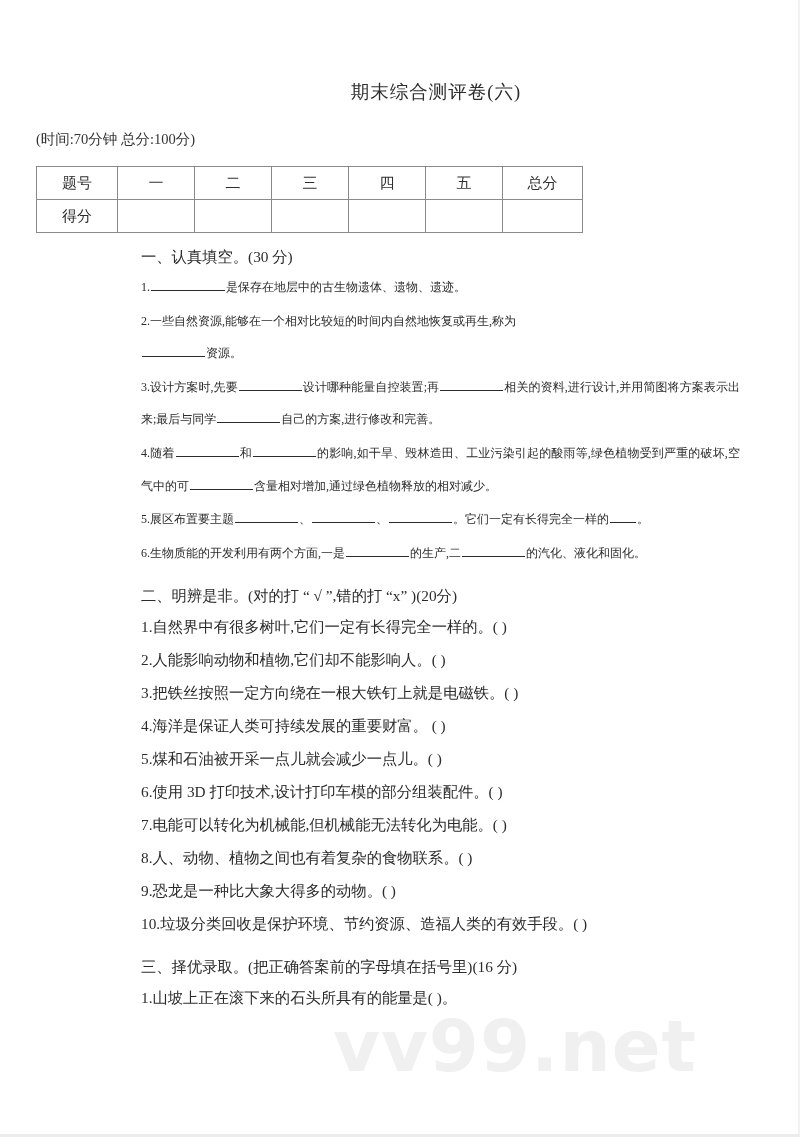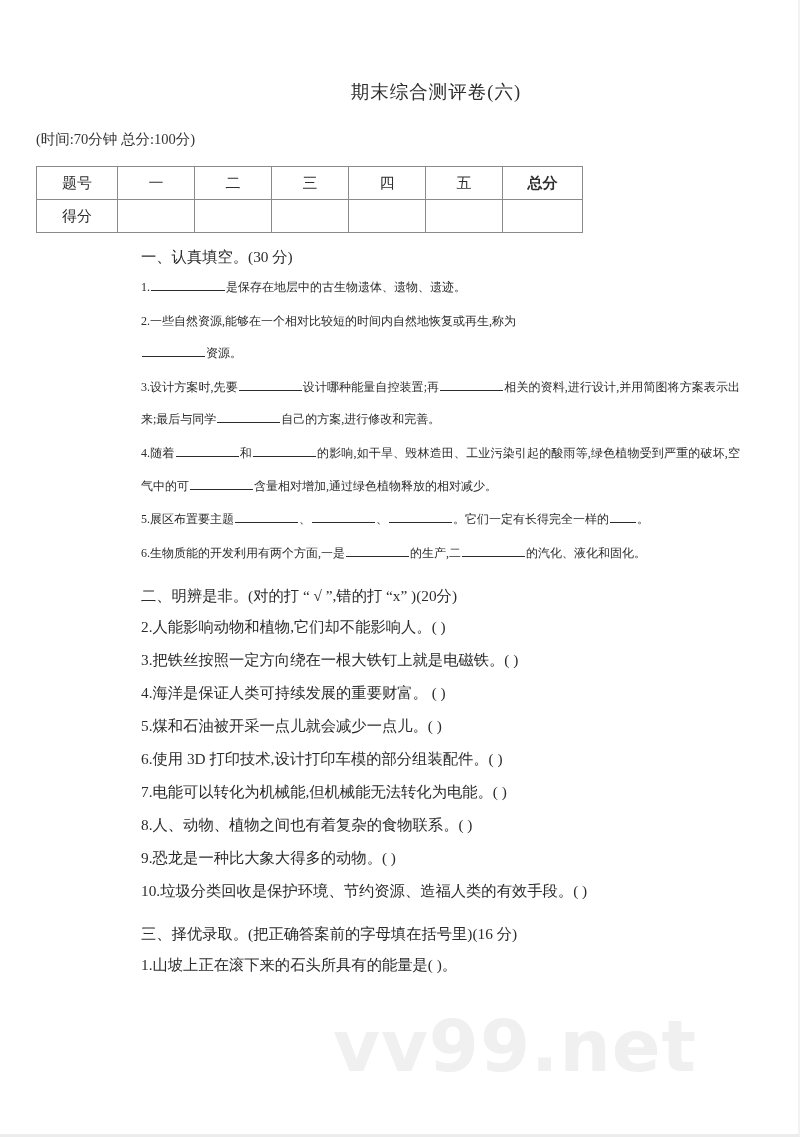--- a/index.html
+++ b/index.html
@@ -77,21 +77,21 @@
   table.score-table td {
     border: 1px solid #8a8a8a;
     height: 30px;
     text-align: center;
     vertical-align: middle;
     font-size: 15px;
     color: #2e2e2e;
   }
   table.score-table td.hdr-label { width: 78px; }
   table.score-table td.num { width: 74px; }
-  table.score-table td.total { width: 77px; font-weight: bold; }
+  table.score-table td.total { width: 77px; }
 
   
   .body-block {
     padding-left: 105px;
     padding-right: 96px;
     margin-top: 8px;
   }
 
   .sec-head {
     font-size: 15.3px;
@@ -175,20 +175,21 @@
       <div class="q fill"><span>3.</span><span>设计方案时,先要</span><span class="blank w-med"></span><span>设计哪种能量自控装置;再</span><span class="blank w-med"></span><span>相关的资料,进行设计,并用简图将方案表示出来;最后与同学</span><span class="blank w-med"></span><span>自己的方案,进行修改和完善。</span></div>
 
       <div class="q fill"><span>4.</span><span>随着</span><span class="blank w-med"></span><span>和</span><span class="blank w-med"></span><span>的影响,如干旱、毁林造田、工业污染引起的酸雨等,绿色植物受到严重的破坏,空气中的可</span><span class="blank w-med"></span><span>含量相对增加,通过绿色植物释放的相对减少。</span></div>
 
       <div class="q fill"><span>5.</span><span>展区布置要主题</span><span class="blank w-med"></span><span>、</span><span class="blank w-med"></span><span>、</span><span class="blank w-med"></span><span>。它们一定有长得完全一样的</span><span class="blank w-short"></span><span>。</span></div>
 
       <div class="q fill"><span>6.</span><span>生物质能的开发利用有两个方面,一是</span><span class="blank w-med"></span><span>的生产,二</span><span class="blank w-med"></span><span>的汽化、液化和固化。</span></div>
 
       <div class="sec-head tight">二、明辨是非。(对的打 “ √ ”,错的打 “x” )(20分)</div>
 
+      <div class="q-tf"><span>1.</span><span>自然界中有很多树叶,它们一定有长得完全一样的。</span><span class="paren">(    )</span></div>
       <div class="q-tf"><span>2.</span><span>人能影响动物和植物,它们却不能影响人。</span><span class="paren">(    )</span></div>
       <div class="q-tf"><span>3.</span><span>把铁丝按照一定方向绕在一根大铁钉上就是电磁铁。</span><span class="paren">(    )</span></div>
       <div class="q-tf"><span>4.</span><span>海洋是保证人类可持续发展的重要财富。 </span><span class="paren">(    )</span></div>
       <div class="q-tf"><span>5.</span><span>煤和石油被开采一点儿就会减少一点儿。</span><span class="paren">(    )</span></div>
       <div class="q-tf"><span>6.</span><span>使用 3D 打印技术,设计打印车模的部分组装配件。</span><span class="paren">(    )</span></div>
       <div class="q-tf"><span>7.</span><span>电能可以转化为机械能,但机械能无法转化为电能。</span><span class="paren">(    )</span></div>
       <div class="q-tf"><span>8.</span><span>人、动物、植物之间也有着复杂的食物联系。</span><span class="paren">(    )</span></div>
       <div class="q-tf"><span>9.</span><span>恐龙是一种比大象大得多的动物。</span><span class="paren">(    )</span></div>
       <div class="q-tf"><span>10.</span><span>垃圾分类回收是保护环境、节约资源、造福人类的有效手段。</span><span class="paren">(    )</span></div>
 

